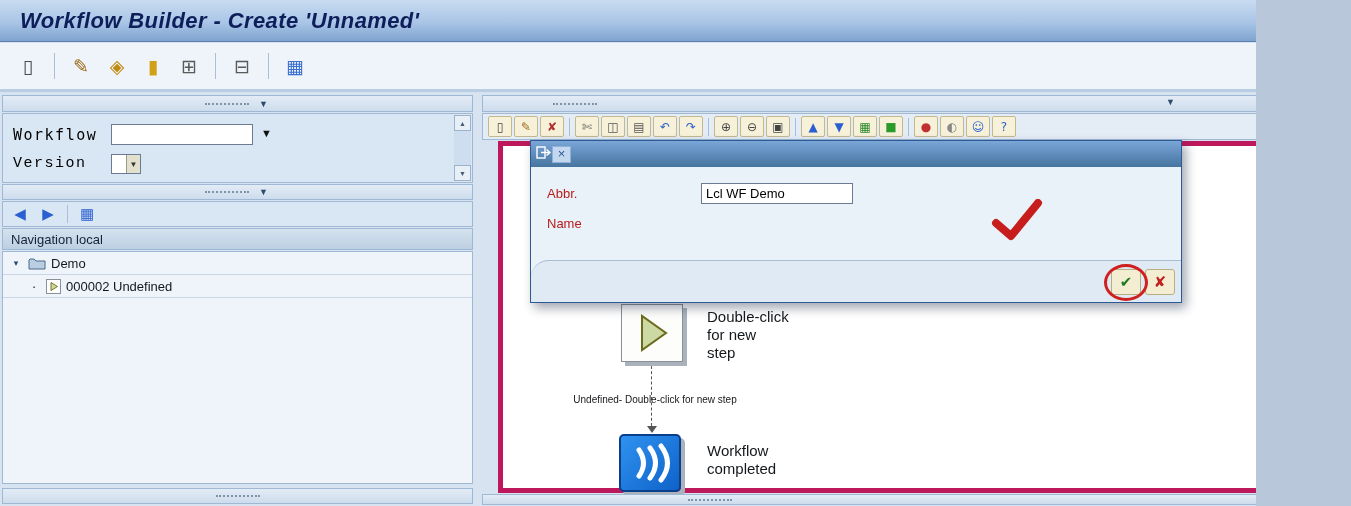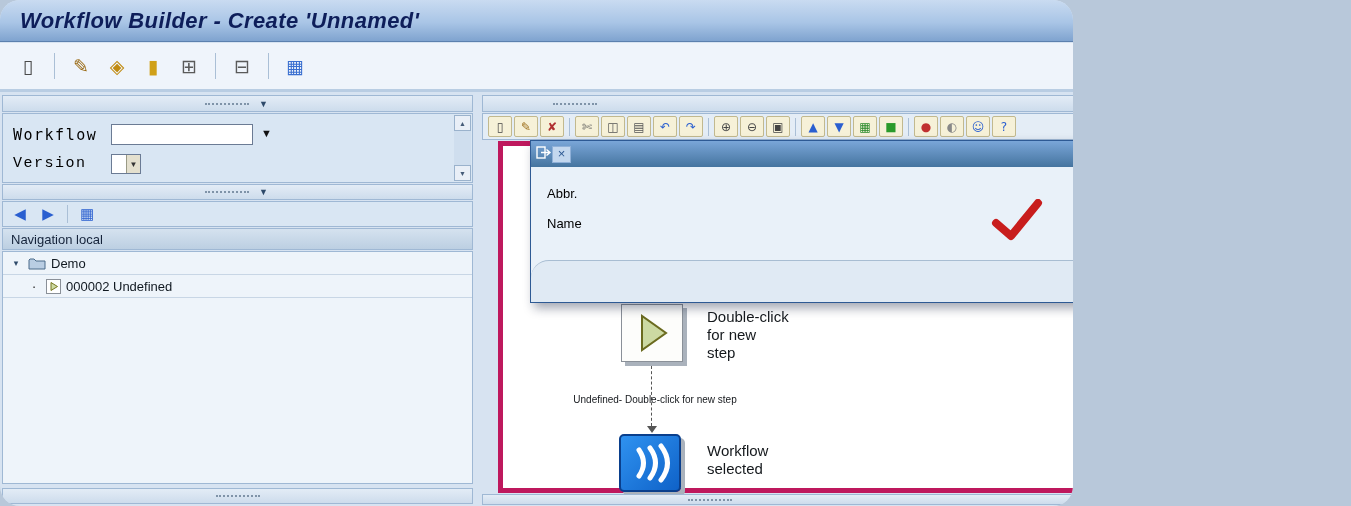--- a/index.html
+++ b/index.html
@@ -1,17 +1,17 @@
 <!DOCTYPE html>
 <html><head>
 <meta charset="utf-8">
 <style>
   * { box-sizing: border-box; margin: 0; padding: 0; }
   body { font-family: "Liberation Sans", sans-serif; background:#b8c8da; }
-  .screen { position:relative; width:1073px; height:506px; background:#d7e3f1; overflow:hidden;border-radius:20px; }
+  .screen { position:relative; width:1256px; height:506px; background:#d7e3f1; overflow:hidden; }
 
   
   .titlebar { position:absolute; left:0; top:0; width:1351px; height:42px;
     background:linear-gradient(180deg,#c9dbf1 0%,#a9c5e6 55%,#7fa3cf 100%);
     border-bottom:1px solid #5c80ae; display:flex; align-items:center; padding-left:20px; }
   .title { font-size:22px; font-weight:bold; font-style:italic; color:#0e1e5a; letter-spacing:.4px; }
 
   
   .main-toolbar { position:absolute; left:0; top:43px; width:1351px; height:49px;
     background:#eff4fb; border-bottom:3px solid #b9cde3; display:flex; align-items:center; padding-left:10px; }
@@ -91,21 +91,21 @@
   
   .dialog { position:absolute; left:530px; top:140px; width:652px; height:163px; background:#e9f1f9;
     border:1px solid #2e5a94; box-shadow:4px 5px 10px rgba(20,30,60,.4); z-index:20; }
   .dlg-titlebar { height:26px; background:linear-gradient(180deg,#7aa6d8,#45749f); display:flex; align-items:center;
     color:#fff; font-size:13px; padding:0 5px; }
   .dlg-title { flex:1; margin-left:7px; }
   .dlg-close { width:19px; height:17px; background:#c3d7ee; border:1px solid #8fb0d8; color:#2e5a94;
     font-size:13px; line-height:14px; cursor:pointer; padding:0; }
   .dlg-row { position:absolute; left:0; width:100%; height:22px; }
   .dlg-row1 { top:42px; } .dlg-row2 { top:72px; }
-  .dlg-label { position:absolute; left:16px; top:3px; font-size:13px; color:#000000; }
+  .dlg-label { position:absolute; left:16px; top:3px; font-size:13px; color:#b91c1c; }
   .dlg-input { position:absolute; left:170px; top:0; height:21px; border:1px solid #6b7b94; background:#fff;
     font-size:13px; padding:0 4px; font-family:"Liberation Sans",sans-serif; }
   .abbr-input { width:152px; } .name-input { width:462px; }
   .dlg-footer { position:absolute; left:0; bottom:0; width:100%; height:42px; background:#e0eaf4;
     border-top:1px solid #a8bdd2; border-radius:18px 0 0 0; }
   .dlg-btn { position:absolute; top:8px; width:30px; height:26px; background:#f3edd2; border:1px solid #b8ae84;
     border-radius:3px; font-size:15px; cursor:pointer; padding:0; font-family:"DejaVu Sans", sans-serif; }
   .dlg-confirm { left:580px; color:#1f7a1f; }
   .dlg-cancel { left:614px; color:#c02020; }
   .annot-ring { position:absolute; left:573px; top:3px; width:44px; height:37px;
@@ -251,21 +251,21 @@
 
       <div class="completed-icon">
         <svg width="46" height="44" viewBox="0 0 46 44">
           <path d="M12 9 q9 13 0 26" stroke="#ffffff" stroke-width="5" fill="none" stroke-linecap="round"></path>
           <path d="M23 7 q11 15 0 30" stroke="#ffffff" stroke-width="5" fill="none" stroke-linecap="round"></path>
           <path d="M34 5 q13 17 0 34" stroke="#ffffff" stroke-width="5" fill="none" stroke-linecap="round"></path>
         </svg>
       </div>
       <div class="canvas-label completed-label">
         <div>Workflow</div>
-        <div>selected</div>
+        <div>completed</div>
       </div>
     </div>
 
     <div class="strip rp-bottomstrip">
       <span class="grip"></span>
     </div>
   </div>
 
   <div class="dialog">
     <div class="dlg-titlebar">
@@ -273,20 +273,21 @@
         <svg width="16" height="13" viewBox="0 0 16 13">
           <rect x="1" y="1" width="8" height="11" fill="none" stroke="#ffffff" stroke-width="1.4"></rect>
           <path d="M5 6.5 H13.5 M10.5 3.5 L14 6.5 L10.5 9.5" stroke="#ffffff" stroke-width="1.4" fill="none"></path>
         </svg>
       </span>
       <button class="dlg-close">×</button>
     </div>
 
     <div class="dlg-row dlg-row1">
       <span class="dlg-label">Abbr.</span>
+      <input class="dlg-input abbr-input" value="Lcl WF Demo" style="">
     </div>
     <div class="dlg-row dlg-row2">
       <span class="dlg-label">Name</span>
     </div>
 
     <span class="annot-check">
       <svg width="52" height="42" viewBox="0 0 52 42">
         <path d="M5 24 L20 37 L47 4" stroke="#c81d1d" stroke-width="8" fill="none" stroke-linecap="round" stroke-linejoin="round"></path>
       </svg>
     </span>

